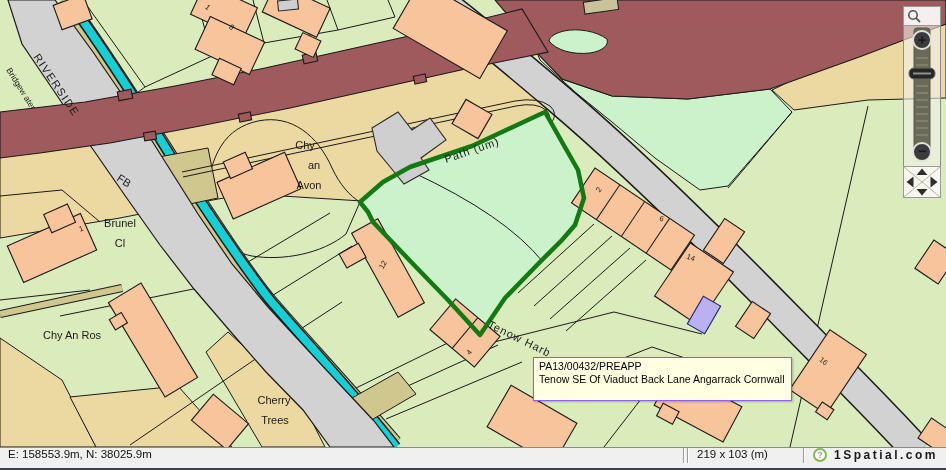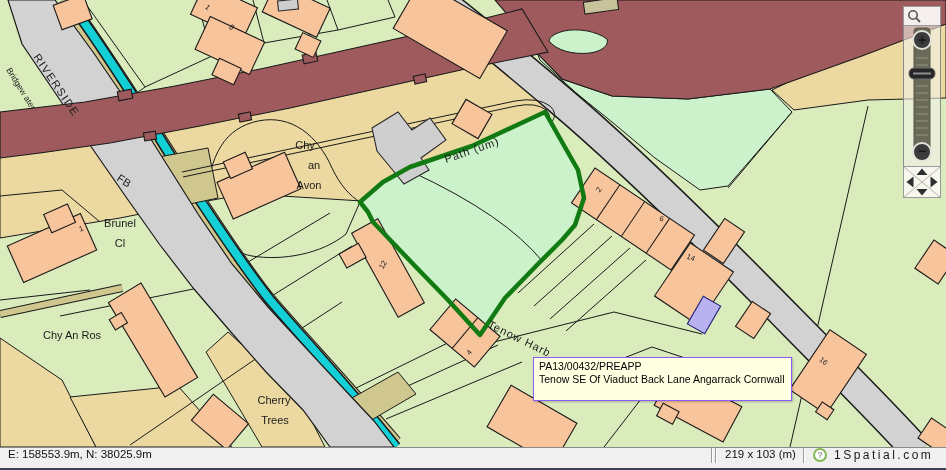--- a/index.html
+++ b/index.html
@@ -21,25 +21,25 @@
   .mint{fill:#ccf2cc;stroke:#1a1a1a;stroke-width:1}
   .site-fill{fill:#ccf2cc}
   .tooltip{position:absolute;left:533px;top:357px;background:#ffffe1;border:1px solid #8b5cf6;
     padding:2px 6px 14px 5px;font-size:10.5px;line-height:13px;color:#000;white-space:nowrap;
     box-shadow:1px 1px 2px rgba(0,0,0,.25)}
   .controls{position:absolute;left:903px;top:6px;width:38px;height:192px}
   .statusbar{position:absolute;left:0;top:447px;width:946px;height:21px;background:#f0f0f0;
     border-top:1px solid #8a8a8a;display:flex;align-items:flex-start;font-size:11.5px;color:#111}
   .sb-coords{flex:1;padding-left:8px}
   .sb-sep{width:2px;height:15px;border-left:1px solid #9a9a9a;border-right:1px solid #fff;margin:0 1px}
-  .sb-scale{width:84px;padding-left:7px}
+  .sb-scale{width:112px;padding-left:7px}
   .sb-brand{width:140px;display:flex;align-items:center;gap:7px;padding-left:7px}
   .help-icon{width:14px;height:14px;border-radius:50%;border:2px solid #84b94e;color:#9a9a9a;
     font-size:9px;font-weight:bold;display:flex;align-items:center;justify-content:center;background:#fff}
-  .brand-text{letter-spacing:2.5px;font-weight:400;font-size:12px;color:#1a1a1a}
+  .brand-text{letter-spacing:2.5px;font-weight:700;font-size:12px;color:#1a1a1a}
 </style>
 </head>
 <body>
 
 <div class="app">
   <div class="map-wrap">
     <svg class="map" width="946" height="447" viewBox="0 0 946 447">
 
       <rect x="0" y="0" width="946" height="447" fill="#daecbc"></rect>
 

